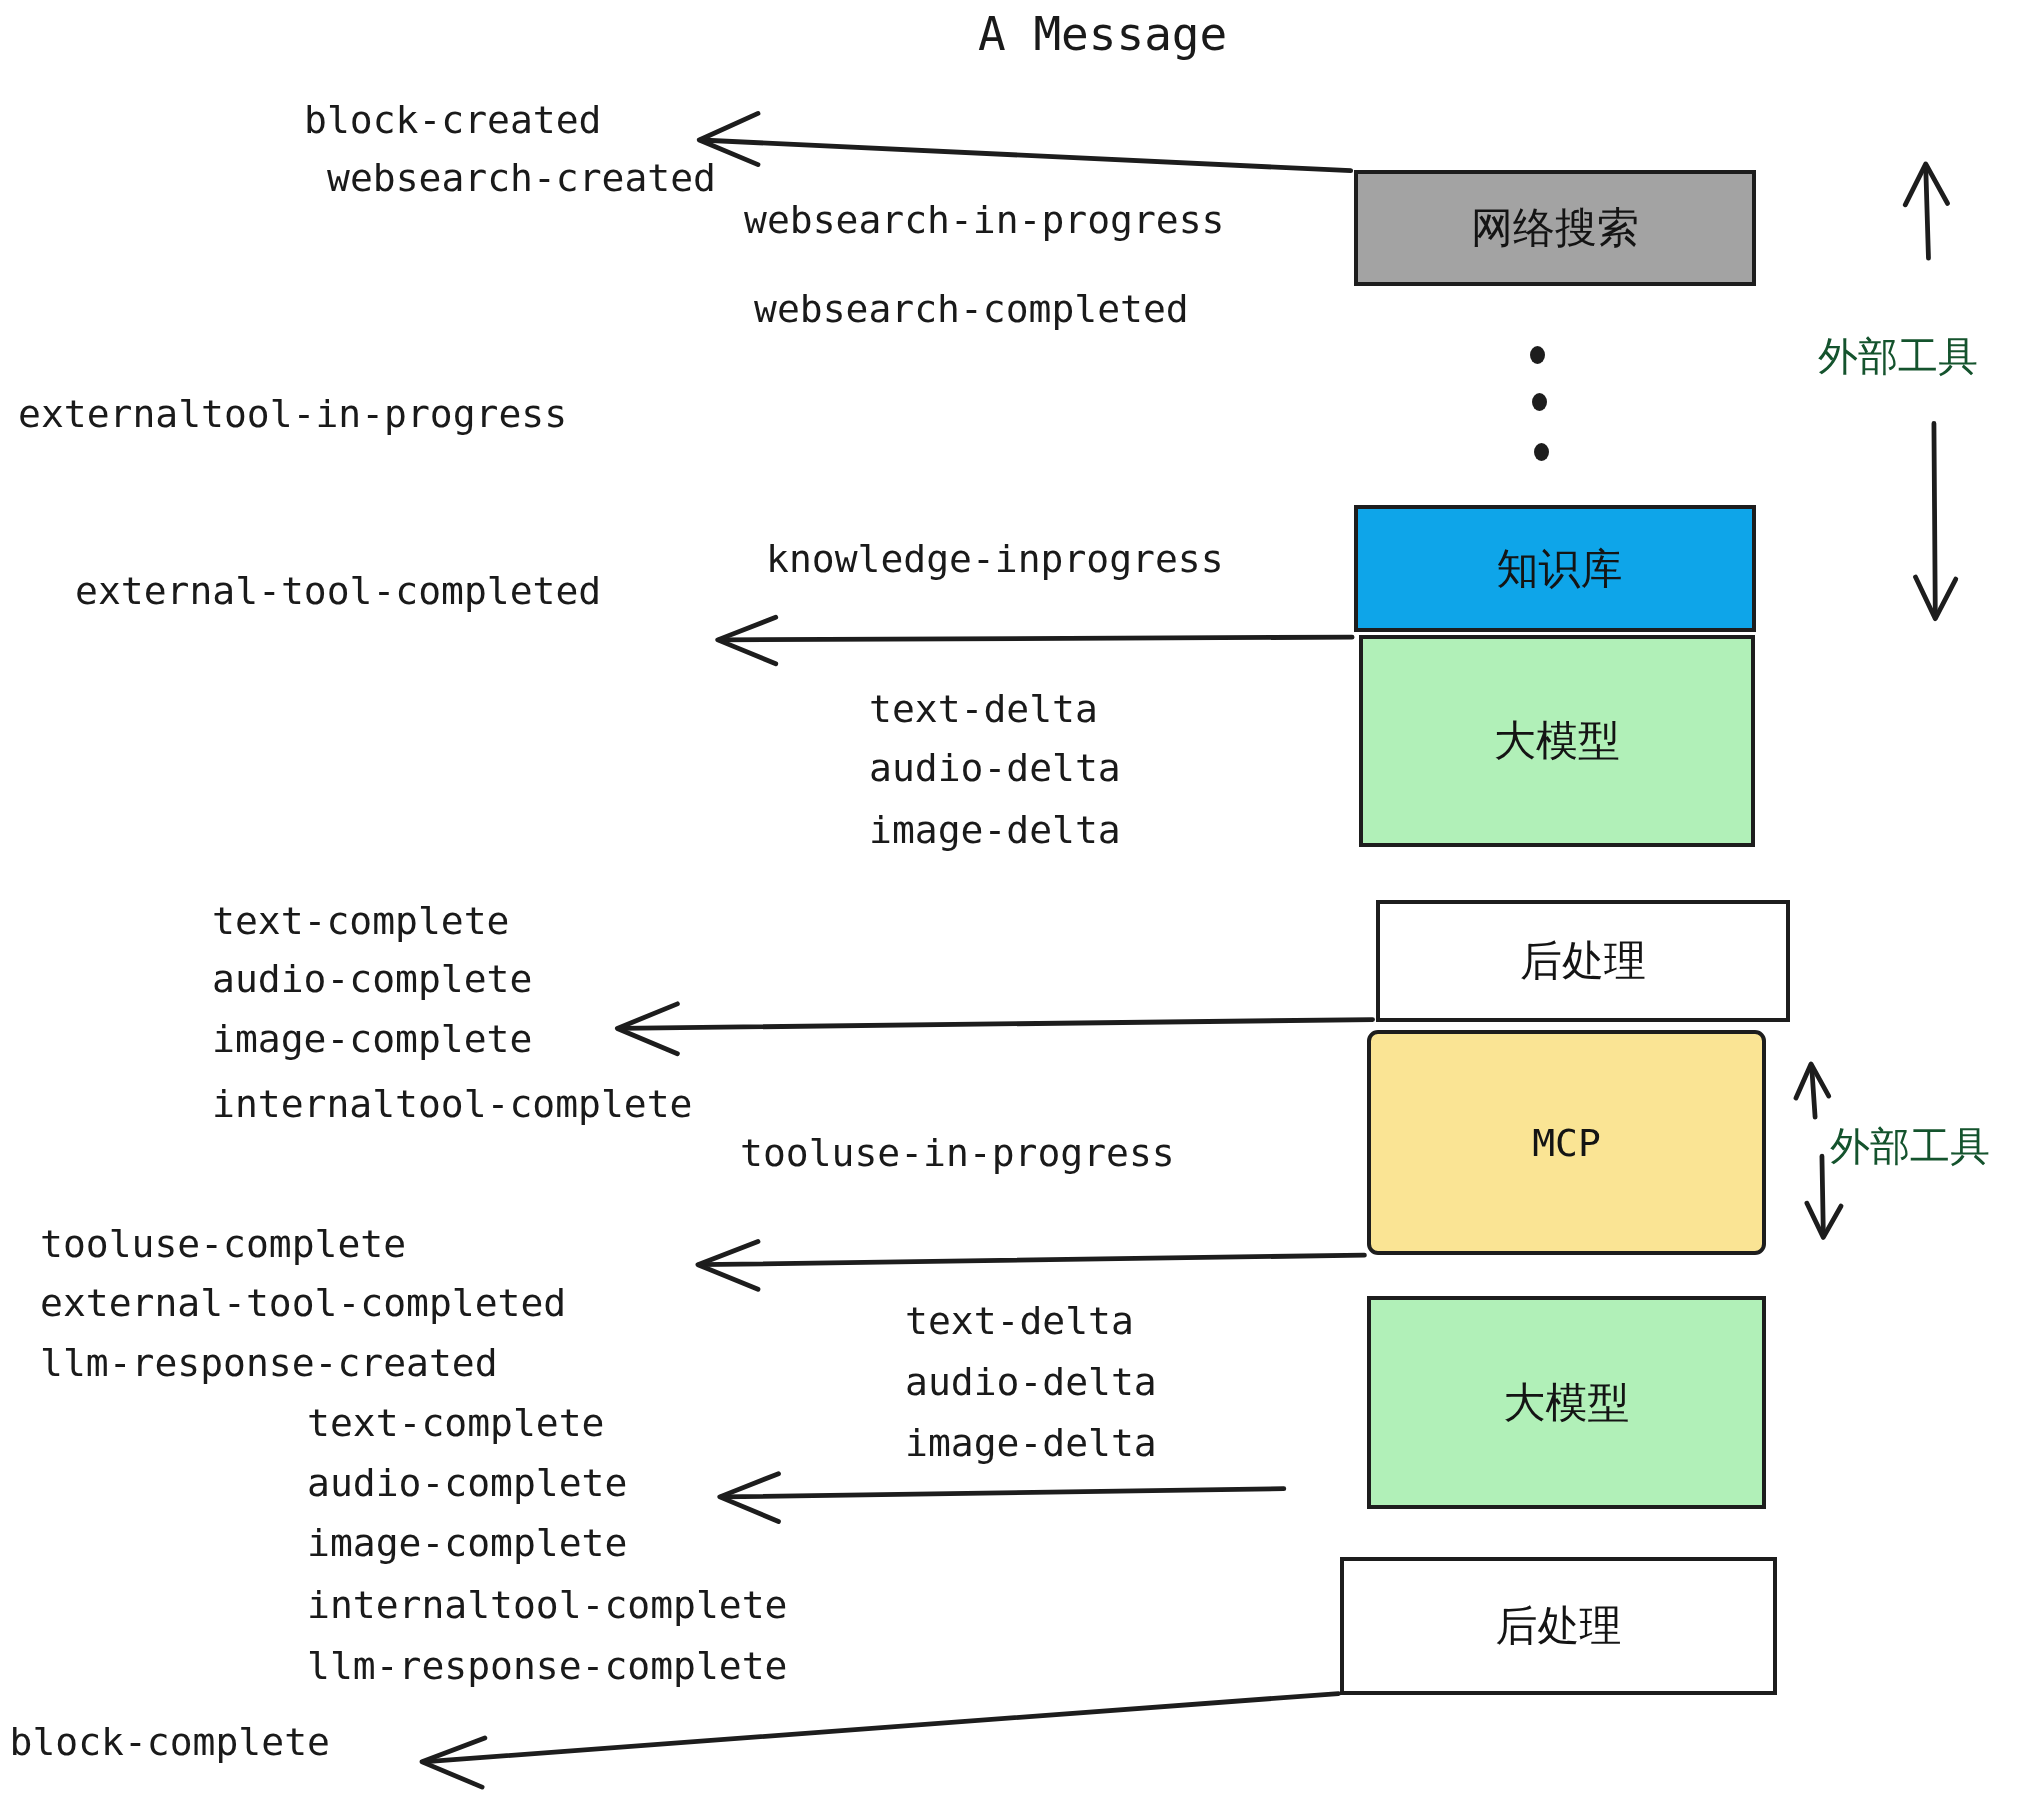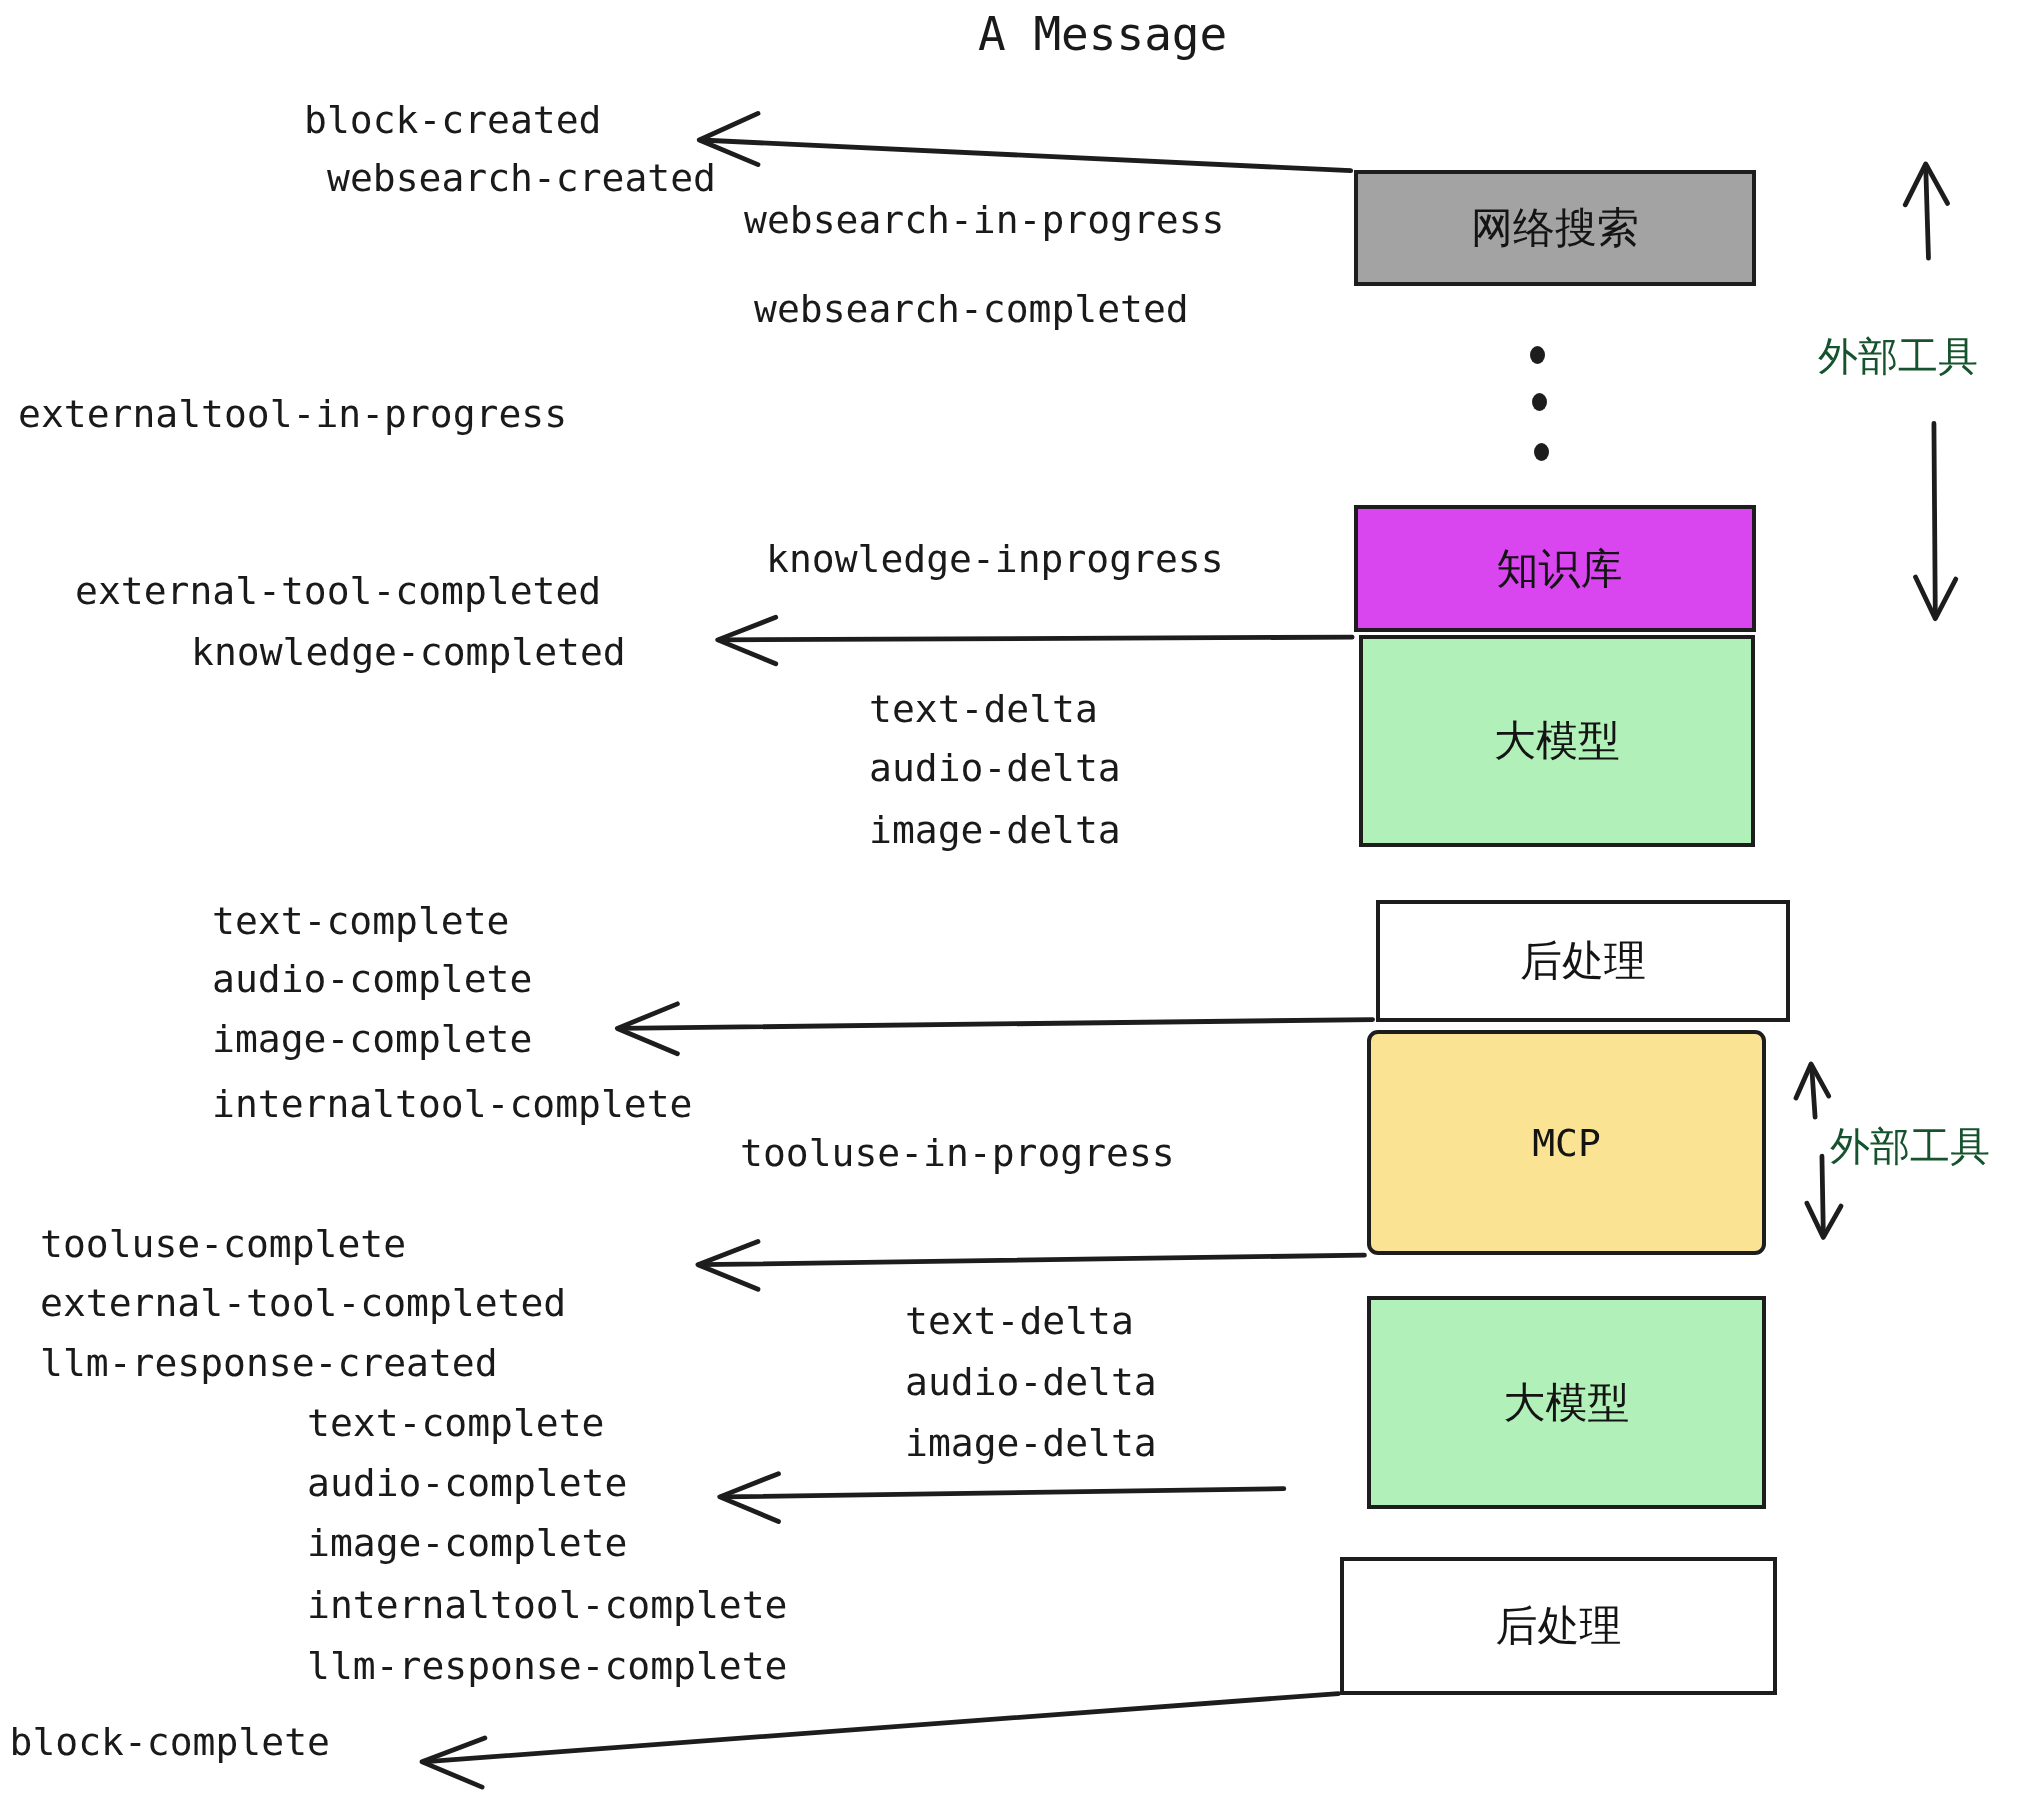--- a/index.html
+++ b/index.html
@@ -80,21 +80,20 @@
   <div class="title" style="left:978px; top:6.8px;">A Message</div>
 
   <div class="ev" style="left:304px; top:101px;">block-created</div>
   <div class="ev" style="left:304px; top:159px;margin-left:23px;">websearch-created</div>
   <div class="ev" style="left:744px; top:201px;">websearch-in-progress</div>
   <div class="ev" style="left:754px; top:290px;">websearch-completed</div>
   <div class="ev" style="left:18px; top:395px;">externaltool-in-progress</div>
 
   <div class="ev" style="left:766px; top:540px;">knowledge-inprogress</div>
   <div class="ev" style="left:75px; top:572px;">external-tool-completed</div>
-  <div class="ev" style="left:191px; top:633px;">knowledge-completed</div>
 
   <div class="ev" style="left:869px; top:690px;">text-delta</div>
   <div class="ev" style="left:869px; top:749px;">audio-delta</div>
   <div class="ev" style="left:869px; top:811px;">image-delta</div>
 
   <div class="ev" style="left:212px; top:902px;">text-complete</div>
   <div class="ev" style="left:212px; top:960px;">audio-complete</div>
   <div class="ev" style="left:212px; top:1020px;">image-complete</div>
   <div class="ev" style="left:212px; top:1085px;">internaltool-complete</div>
   <div class="ev" style="left:740px; top:1134px;">tooluse-in-progress</div>
@@ -116,21 +115,21 @@
   <div class="ev" style="left:9.6px; top:1723px;">block-complete</div>
 
   <div class="box" style="left:1354px; top:170px; width:402px; height:116px; background:#a3a3a3;">
     <span class="box-label">网络搜索</span>
   </div>
 
   <div class="dot" style="left:1530px; top:346px;"></div>
   <div class="dot" style="left:1532px; top:393px;"></div>
   <div class="dot" style="left:1534px; top:443px;"></div>
 
-  <div class="box" style="left:1354px; top:505px; width:402px; height:127px; background:#d946ef;padding-left:9px;">
+  <div class="box" style="left:1354px; top:505px; width:402px; height:127px; background:#0ea5e9;padding-left:9px;">
     <span class="box-label">知识库</span>
   </div>
 
   <div class="box" style="left:1359px; top:635px; width:396px; height:212px; background:#b1f0b8;">
     <span class="box-label">大模型</span>
   </div>
 
   <div class="box" style="left:1376px; top:900px; width:414px; height:122px; background:#ffffff;">
     <span class="box-label">后处理</span>
   </div>

